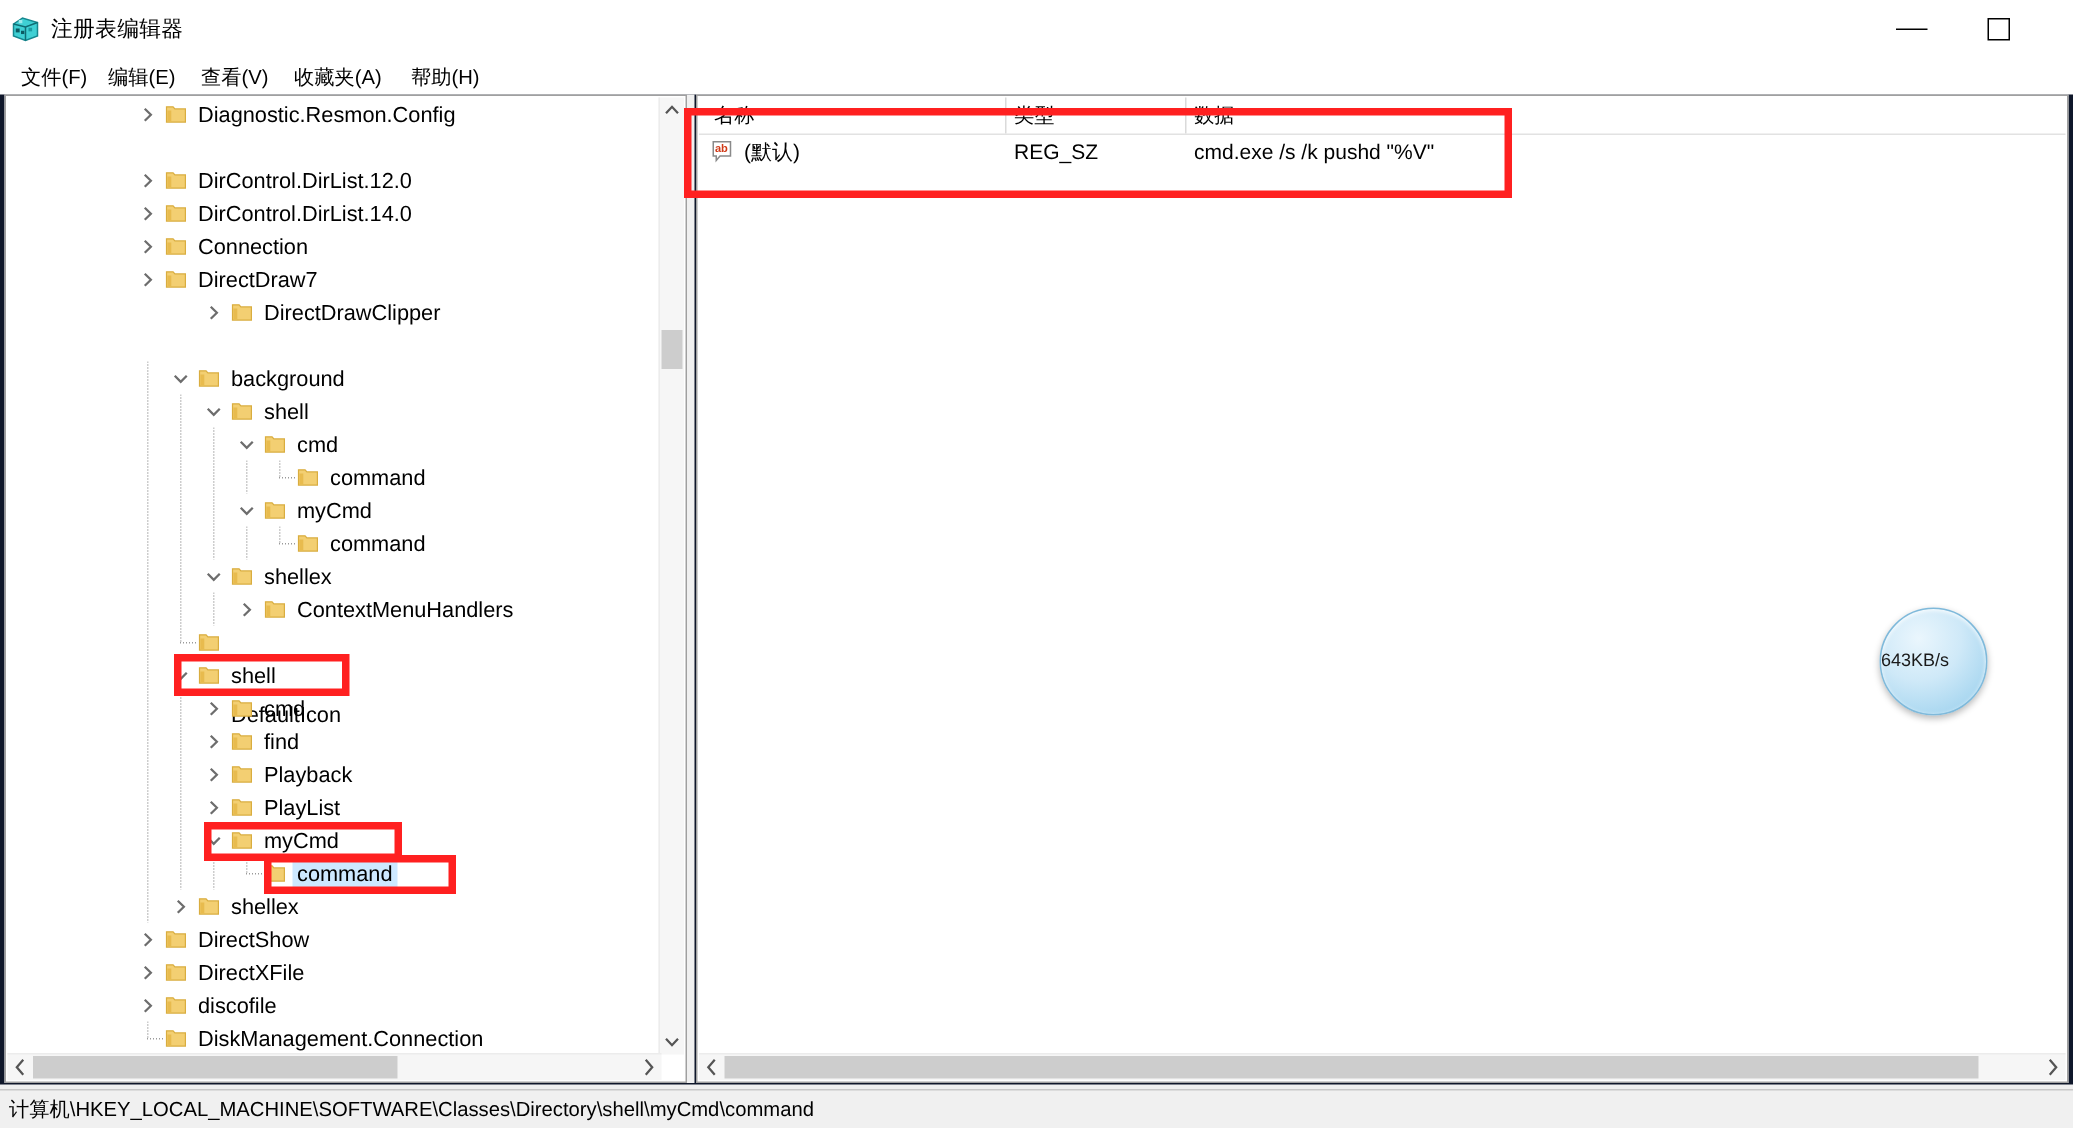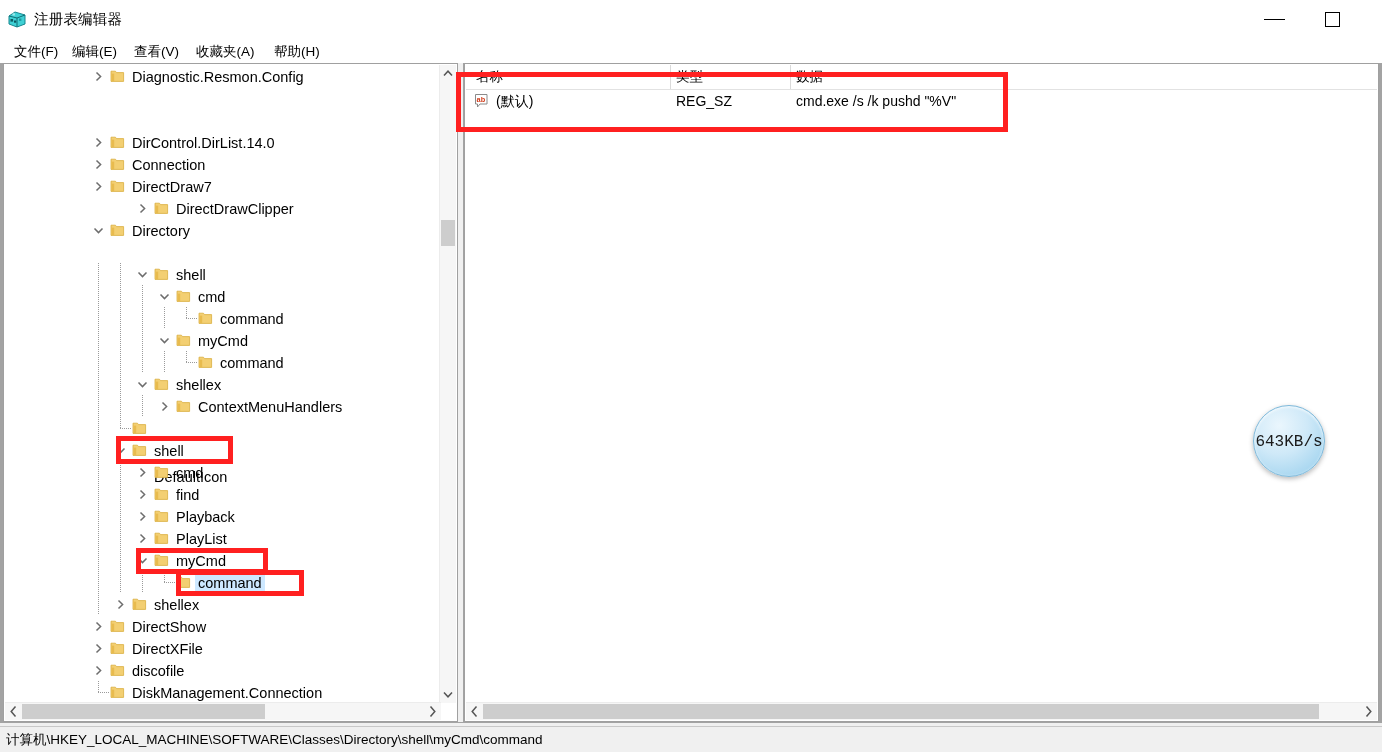--- a/index.html
+++ b/index.html
@@ -19,21 +19,21 @@
   .wbtn-min{left:1252px;}
   .wbtn-max{left:1312px;}
   .wbtn .glyph-min{position:absolute;left:12px;top:19px;width:21px;height:1px;background:#000;}
   .wbtn .glyph-max{position:absolute;left:13px;top:12px;width:15px;height:15px;border:1.6px solid #000;box-sizing:border-box;}
 
   
   .menubar{position:absolute;left:0;top:38px;width:1382px;height:25px;background:#fff;}
   .menuitem{position:absolute;top:3px;font-size:13.5px;color:#000;padding:2px 4px;white-space:nowrap;}
 
   
-  .content{position:absolute;left:0;top:63px;width:1382px;height:660px;background:#a3a3a3;}
+  .content{position:absolute;left:0;top:63px;width:1382px;height:660px;background:#0f172a;}
 
   .pane-left{position:absolute;left:3px;top:0px;width:455px;height:659px;background:#fff;border:1px solid #a0a0a0;box-sizing:border-box;}
   .tree-clip{position:absolute;left:0;top:0;right:17px;bottom:18px;overflow:hidden;background:#fff;}
 
   .splitter{position:absolute;left:458px;top:0;width:5px;height:659px;background:#f0f0f0;}
 
   .pane-right{position:absolute;left:464px;top:0px;width:915px;height:659px;background:#fff;border:1px solid #a0a0a0;box-sizing:border-box;}
 
   
   .trow{position:absolute;left:0;height:22px;width:100%;white-space:nowrap;}
@@ -64,21 +64,21 @@
   .vcell{position:absolute;top:3px;font-size:14px;color:#000;white-space:nowrap;}
 
   
   .redbox{position:absolute;border:5px solid #ff2020;box-sizing:border-box;}
 
   
   .speedball{position:absolute;width:70px;height:70px;border-radius:50%;
     background:radial-gradient(circle at 36% 28%, #eaf6fd 0%, #cfe9f8 42%, #a9d7f0 78%, #8dc6e6 100%);
     border:1px solid #7fb9da;
     box-shadow:0 2px 5px rgba(0,0,0,.28), inset 0 1px 3px rgba(255,255,255,.9);}
-  .speedball .txt{position:absolute;left:0;top:27px;width:100%;text-align:center;font-size:16px;color:#1a1a1a;font-family:Liberation Mono, monospace;}
+  .speedball .txt{position:absolute;left:0;top:27px;width:100%;font-size:12px;color:#1a1a1a;font-family:Liberation Sans, sans-serif;}
 
   
   .statusbar{position:absolute;left:0;top:726px;width:1382px;height:26px;background:#f0f0f0;border-top:1px solid #c8c8c8;}
   .statusbar .stxt{position:absolute;left:6px;top:4px;font-size:13.5px;color:#000;white-space:nowrap;}
 </style>
 </head>
 <body>
 
 <div id="app">
 
@@ -121,20 +121,32 @@
               <svg width="13" height="13" viewBox="0 0 13 13">
                 <path d="M4.5 2.5 L8.6 6.5 L4.5 10.5" fill="none" stroke="#6d6d6d" stroke-width="1.5"></path>
               </svg>
             </div>
             <div class="folder" style="left: 106px;"><svg width="15" height="14" viewBox="0 0 15 14">
                 <path d="M1 2.2 L5.4 2.2 L6.6 3.6 L13.6 3.6 L13.6 12.4 L1 12.4 Z" fill="#f3cf72" stroke="#d9ad3f" stroke-width=".8"></path>
                 <path d="M1.6 4.6 L4.2 4.6 L4.2 12 L1.6 12 Z" fill="#e8bb4e"></path>
               </svg></div>
             <span class="lbl" style="left: 125px;">Diagnostic.Resmon.Config</span>
           </div>
+          <div class="trow" style="top: 45px;">
+            <div class="chev" style="left: 88px;">
+              <svg width="13" height="13" viewBox="0 0 13 13">
+                <path d="M4.5 2.5 L8.6 6.5 L4.5 10.5" fill="none" stroke="#6d6d6d" stroke-width="1.5"></path>
+              </svg>
+            </div>
+            <div class="folder" style="left: 106px;"><svg width="15" height="14" viewBox="0 0 15 14">
+                <path d="M1 2.2 L5.4 2.2 L6.6 3.6 L13.6 3.6 L13.6 12.4 L1 12.4 Z" fill="#f3cf72" stroke="#d9ad3f" stroke-width=".8"></path>
+                <path d="M1.6 4.6 L4.2 4.6 L4.2 12 L1.6 12 Z" fill="#e8bb4e"></path>
+              </svg></div>
+            <span class="lbl" style="left: 125px;">DirControl.DirList.12.0</span>
+          </div>
           <div class="trow" style="top: 67px; text-align: center;">
             <div class="chev" style="left: 88px;">
               <svg width="13" height="13" viewBox="0 0 13 13">
                 <path d="M4.5 2.5 L8.6 6.5 L4.5 10.5" fill="none" stroke="#6d6d6d" stroke-width="1.5"></path>
               </svg>
             </div>
             <div class="folder" style="left: 106px;"><svg width="15" height="14" viewBox="0 0 15 14">
                 <path d="M1 2.2 L5.4 2.2 L6.6 3.6 L13.6 3.6 L13.6 12.4 L1 12.4 Z" fill="#f3cf72" stroke="#d9ad3f" stroke-width=".8"></path>
                 <path d="M1.6 4.6 L4.2 4.6 L4.2 12 L1.6 12 Z" fill="#e8bb4e"></path>
               </svg></div>
@@ -169,31 +181,32 @@
               <svg width="13" height="13" viewBox="0 0 13 13">
                 <path d="M4.5 2.5 L8.6 6.5 L4.5 10.5" fill="none" stroke="#6d6d6d" stroke-width="1.5"></path>
               </svg>
             </div>
             <div class="folder" style="left: 106px;"><svg width="15" height="14" viewBox="0 0 15 14">
                 <path d="M1 2.2 L5.4 2.2 L6.6 3.6 L13.6 3.6 L13.6 12.4 L1 12.4 Z" fill="#f3cf72" stroke="#d9ad3f" stroke-width=".8"></path>
                 <path d="M1.6 4.6 L4.2 4.6 L4.2 12 L1.6 12 Z" fill="#e8bb4e"></path>
               </svg></div>
             <span class="lbl" style="left: 125px;">DirectDrawClipper</span>
           </div>
-          <div class="trow" style="top: 155px;">
-            <div class="chev" style="left: 88px;">
-              <svg width="13" height="13" viewBox="0 0 13 13">
-                <path d="M2.5 4.5 L6.5 8.6 L10.5 4.5" fill="none" stroke="#6d6d6d" stroke-width="1.5"></path>
-              </svg>
-            </div>
-            <div class="folder" style="left: 106px;"><svg width="15" height="14" viewBox="0 0 15 14">
-                <path d="M1 2.2 L5.4 2.2 L6.6 3.6 L13.6 3.6 L13.6 12.4 L1 12.4 Z" fill="#f3cf72" stroke="#d9ad3f" stroke-width=".8"></path>
-                <path d="M1.6 4.6 L4.2 4.6 L4.2 12 L1.6 12 Z" fill="#e8bb4e"></path>
-              </svg></div>
-            <span class="lbl" style="left: 125px;">Directory</span>
+          <div class="trow" style="top: 177px;">
+            <div class="dotv" style="left: 94px; top: 0px; height: 22px;"></div>
+            <div class="chev" style="left: 110px;">
+              <svg width="13" height="13" viewBox="0 0 13 13">
+                <path d="M2.5 4.5 L6.5 8.6 L10.5 4.5" fill="none" stroke="#6d6d6d" stroke-width="1.5"></path>
+              </svg>
+            </div>
+            <div class="folder" style="left: 128px;"><svg width="15" height="14" viewBox="0 0 15 14">
+                <path d="M1 2.2 L5.4 2.2 L6.6 3.6 L13.6 3.6 L13.6 12.4 L1 12.4 Z" fill="#f3cf72" stroke="#d9ad3f" stroke-width=".8"></path>
+                <path d="M1.6 4.6 L4.2 4.6 L4.2 12 L1.6 12 Z" fill="#e8bb4e"></path>
+              </svg></div>
+            <span class="lbl" style="left: 147px;">background</span>
           </div>
           <div class="trow" style="top: 199px;">
             <div class="dotv" style="left: 94px; top: 0px; height: 22px;"></div>
             <div class="dotv" style="left: 116px; top: 0px; height: 22px;"></div>
             <div class="chev" style="left: 132px;">
               <svg width="13" height="13" viewBox="0 0 13 13">
                 <path d="M2.5 4.5 L6.5 8.6 L10.5 4.5" fill="none" stroke="#6d6d6d" stroke-width="1.5"></path>
               </svg>
             </div>
             <div class="folder" style="left: 150px;"><svg width="15" height="14" viewBox="0 0 15 14">

